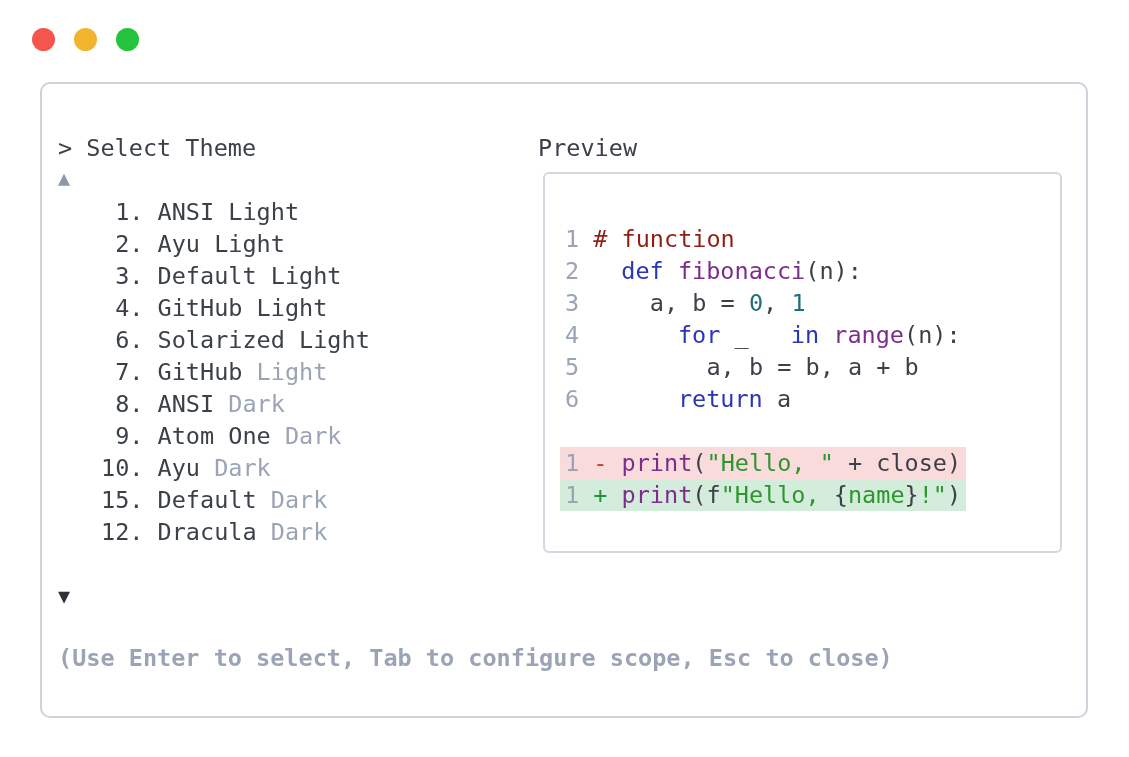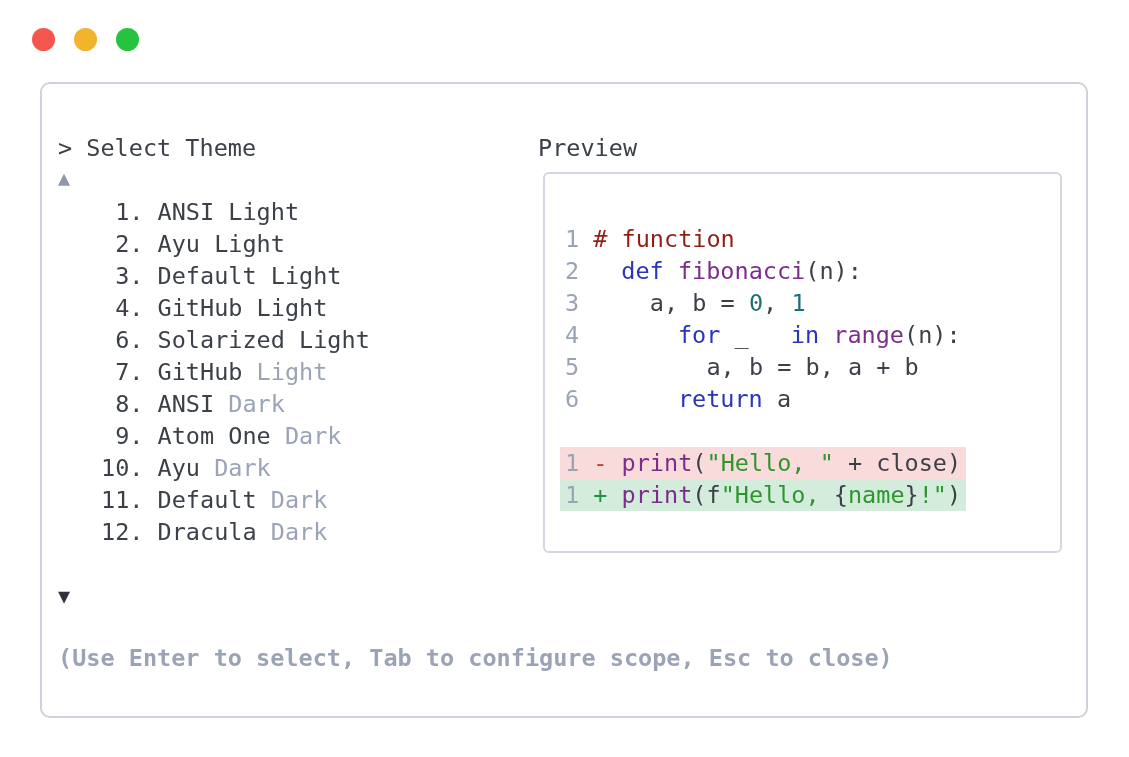--- a/index.html
+++ b/index.html
@@ -94,21 +94,21 @@
   <div class="theme-list">
       <div class="trow"><span class="bullet"> </span><span class="num">1.</span><span class="tname">ANSI</span><span class="tk-pl"> Light</span></div>
       <div class="trow"><span class="bullet"> </span><span class="num">2.</span><span class="tname">Ayu</span><span class="tk-pl"> Light</span></div>
       <div class="trow"><span class="bullet"> </span><span class="num">3.</span><span class="tname">Default</span><span class="tk-pl"> Light</span></div>
       <div class="trow"><span class="bullet"> </span><span class="num">4.</span><span class="tname">GitHub</span><span class="tk-pl"> Light</span></div>
       <div class="trow"><span class="bullet"> </span><span class="num">6.</span><span class="tname">Solarized</span><span class="tk-pl"> Light</span></div>
       <div class="trow"><span class="bullet"> </span><span class="num">7.</span><span class="tname">GitHub</span><span class="muted"> Light</span></div>
       <div class="trow"><span class="bullet"> </span><span class="num">8.</span><span class="tname">ANSI</span><span class="muted"> Dark</span></div>
       <div class="trow"><span class="bullet"> </span><span class="num">9.</span><span class="tname">Atom One</span><span class="muted"> Dark</span></div>
       <div class="trow"><span class="bullet"> </span><span class="num">10.</span><span class="tname">Ayu</span><span class="muted"> Dark</span></div>
-      <div class="trow"><span class="bullet"> </span><span class="num">11.</span><span class="tname">Default</span><span class="muted"> Dark</span></div>
+      <div class="trow"><span class="bullet"> </span><span class="num">15.</span><span class="tname">Default</span><span class="muted"> Dark</span></div>
       <div class="trow"><span class="bullet"> </span><span class="num">12.</span><span class="tname">Dracula</span><span class="muted"> Dark</span></div>
     </div>
   <div class="arrow-down">▼</div>
 
   <div class="preview-pane">
     <div id="code-block">
         <div class="cl"><span class="lnum">1</span><span class="tk-com"># function</span></div>
         <div class="cl"><span class="lnum">2</span><span class="tk-kw">def</span><span class="tk-pl"> </span><span class="tk-fn">fibonacci</span><span class="tk-pl">(n):</span></div>
         <div class="cl"><span class="lnum">3</span><span class="tk-pl">    a, b = </span><span class="tk-lit">0</span><span class="tk-pl">, </span><span class="tk-lit">1</span></div>
         <div class="cl"><span class="lnum">4</span><span class="tk-pl">    </span><span class="tk-kw">for</span><span class="tk-pl"> _ </span><span class="tk-kw">in</span><span class="tk-pl"> </span><span class="tk-fn">range</span><span class="tk-pl">(n):</span></div>

